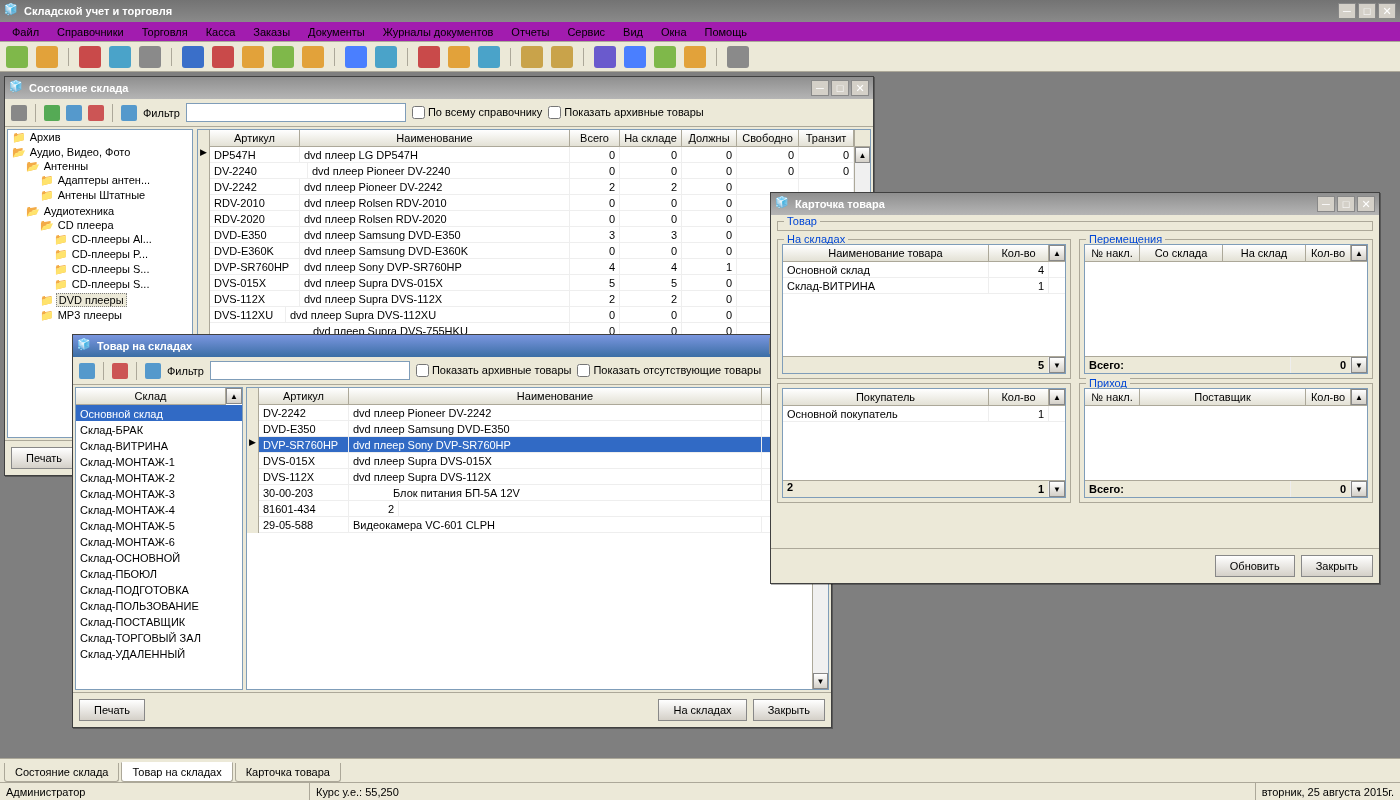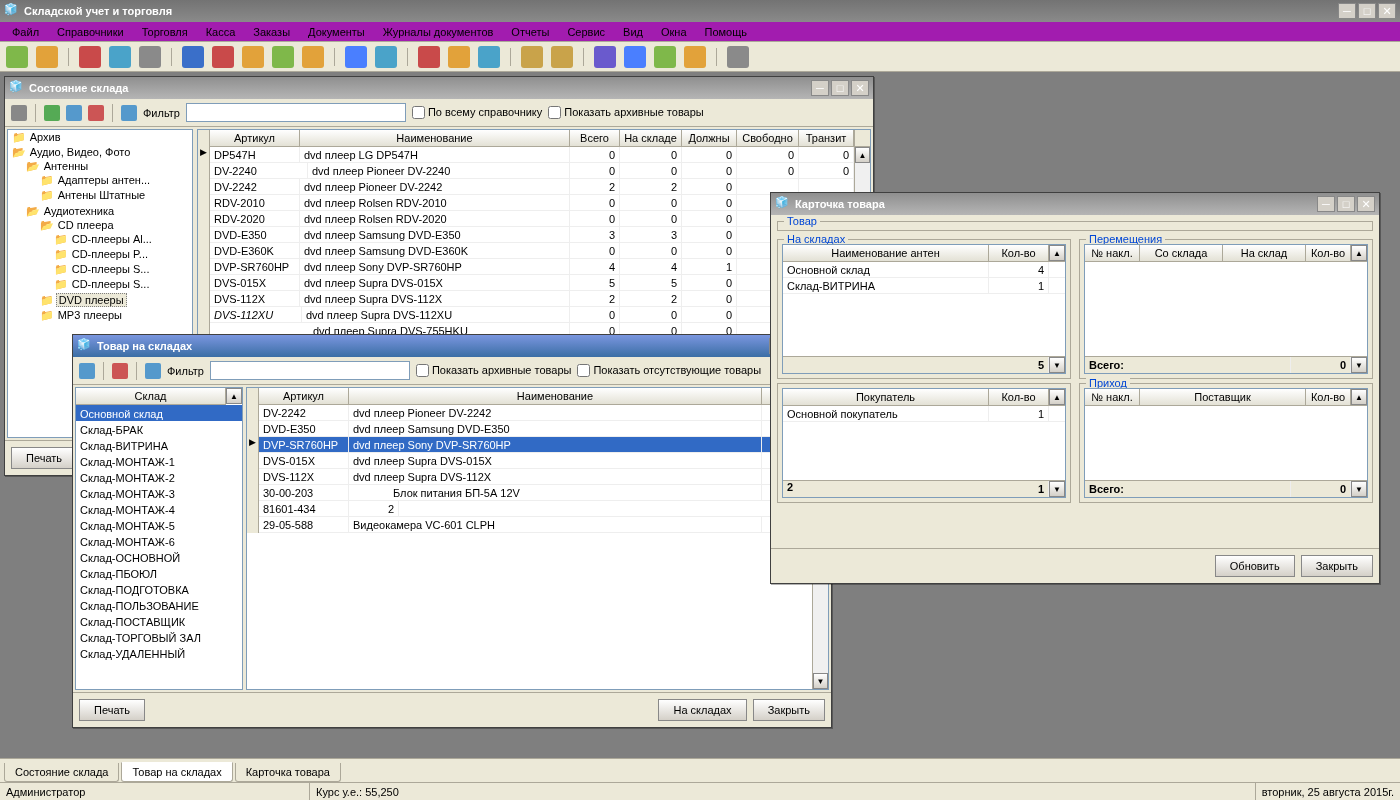--- a/index.html
+++ b/index.html
@@ -276,21 +276,21 @@
                   <div class="gc" style="width: 90px;">DVS-112X</div>
                   <div class="gc" style="width: 240px; flex: 1 1 0%;">dvd плеер Supra DVS-112X</div>
                   <div class="gc r" style="width: 50px;">2</div>
                   <div class="gc r" style="width: 62px;">2</div>
                   <div class="gc r" style="width: 55px;">0</div>
                   <div class="gc r" style="width: 62px;"></div>
                   <div class="gc r" style="width: 55px;"></div>
                 </div>
                 <div class="grow">
                   <div class="rowind"></div>
-                  <div class="gc" style="width: 92px; font-style: italic;">DVS-112XU</div>
+                  <div class="gc" style="width: 76px;">DVS-112XU</div>
                   <div class="gc" style="width: 240px; flex: 1 1 0%;">dvd плеер Supra DVS-112XU</div>
                   <div class="gc r" style="width: 50px;">0</div>
                   <div class="gc r" style="width: 62px;">0</div>
                   <div class="gc r" style="width: 55px;">0</div>
                   <div class="gc r" style="width: 62px;"></div>
                   <div class="gc r" style="width: 55px;"></div>
                 </div>
                 <div class="grow">
                   <div class="rowind"></div>
                   <div class="gc" style="width: 99px; margin-top: 24px;">DVS-755HKU</div>
@@ -457,21 +457,21 @@
     <div style="flex:1;overflow:auto;padding:2px">
       <div class="fieldset">
         <span class="leg">Товар</span>
       </div>
       <div style="display:flex;gap:0">
         <div style="flex:1">
           <div class="fieldset" style="height:140px;display:flex;flex-direction:column">
             <span class="leg">На складах</span>
             <div class="grid" style="flex:1;display:flex;flex-direction:column">
               <div class="ghead" id="csh">
-                  <div class="gh" style="width: 200px; flex: 1 1 0%;">Наименование антен</div>
+                  <div class="gh" style="width: 200px; flex: 1 1 0%;">Наименование товара</div>
                   <div class="gh" style="width: 60px;">Кол-во</div>
                   <div class="scrollbtn" style="width: 16px;">▲</div>
                 </div>
               <div class="gbody" style="flex:1" id="csb">
                   <div class="grow">
                     <div class="gc" style="width: 200px; flex: 1 1 0%;">Основной склад</div>
                     <div class="gc r" style="width: 60px;">4</div>
                     <div style="width: 16px;"></div>
                   </div>
                   <div class="grow">

